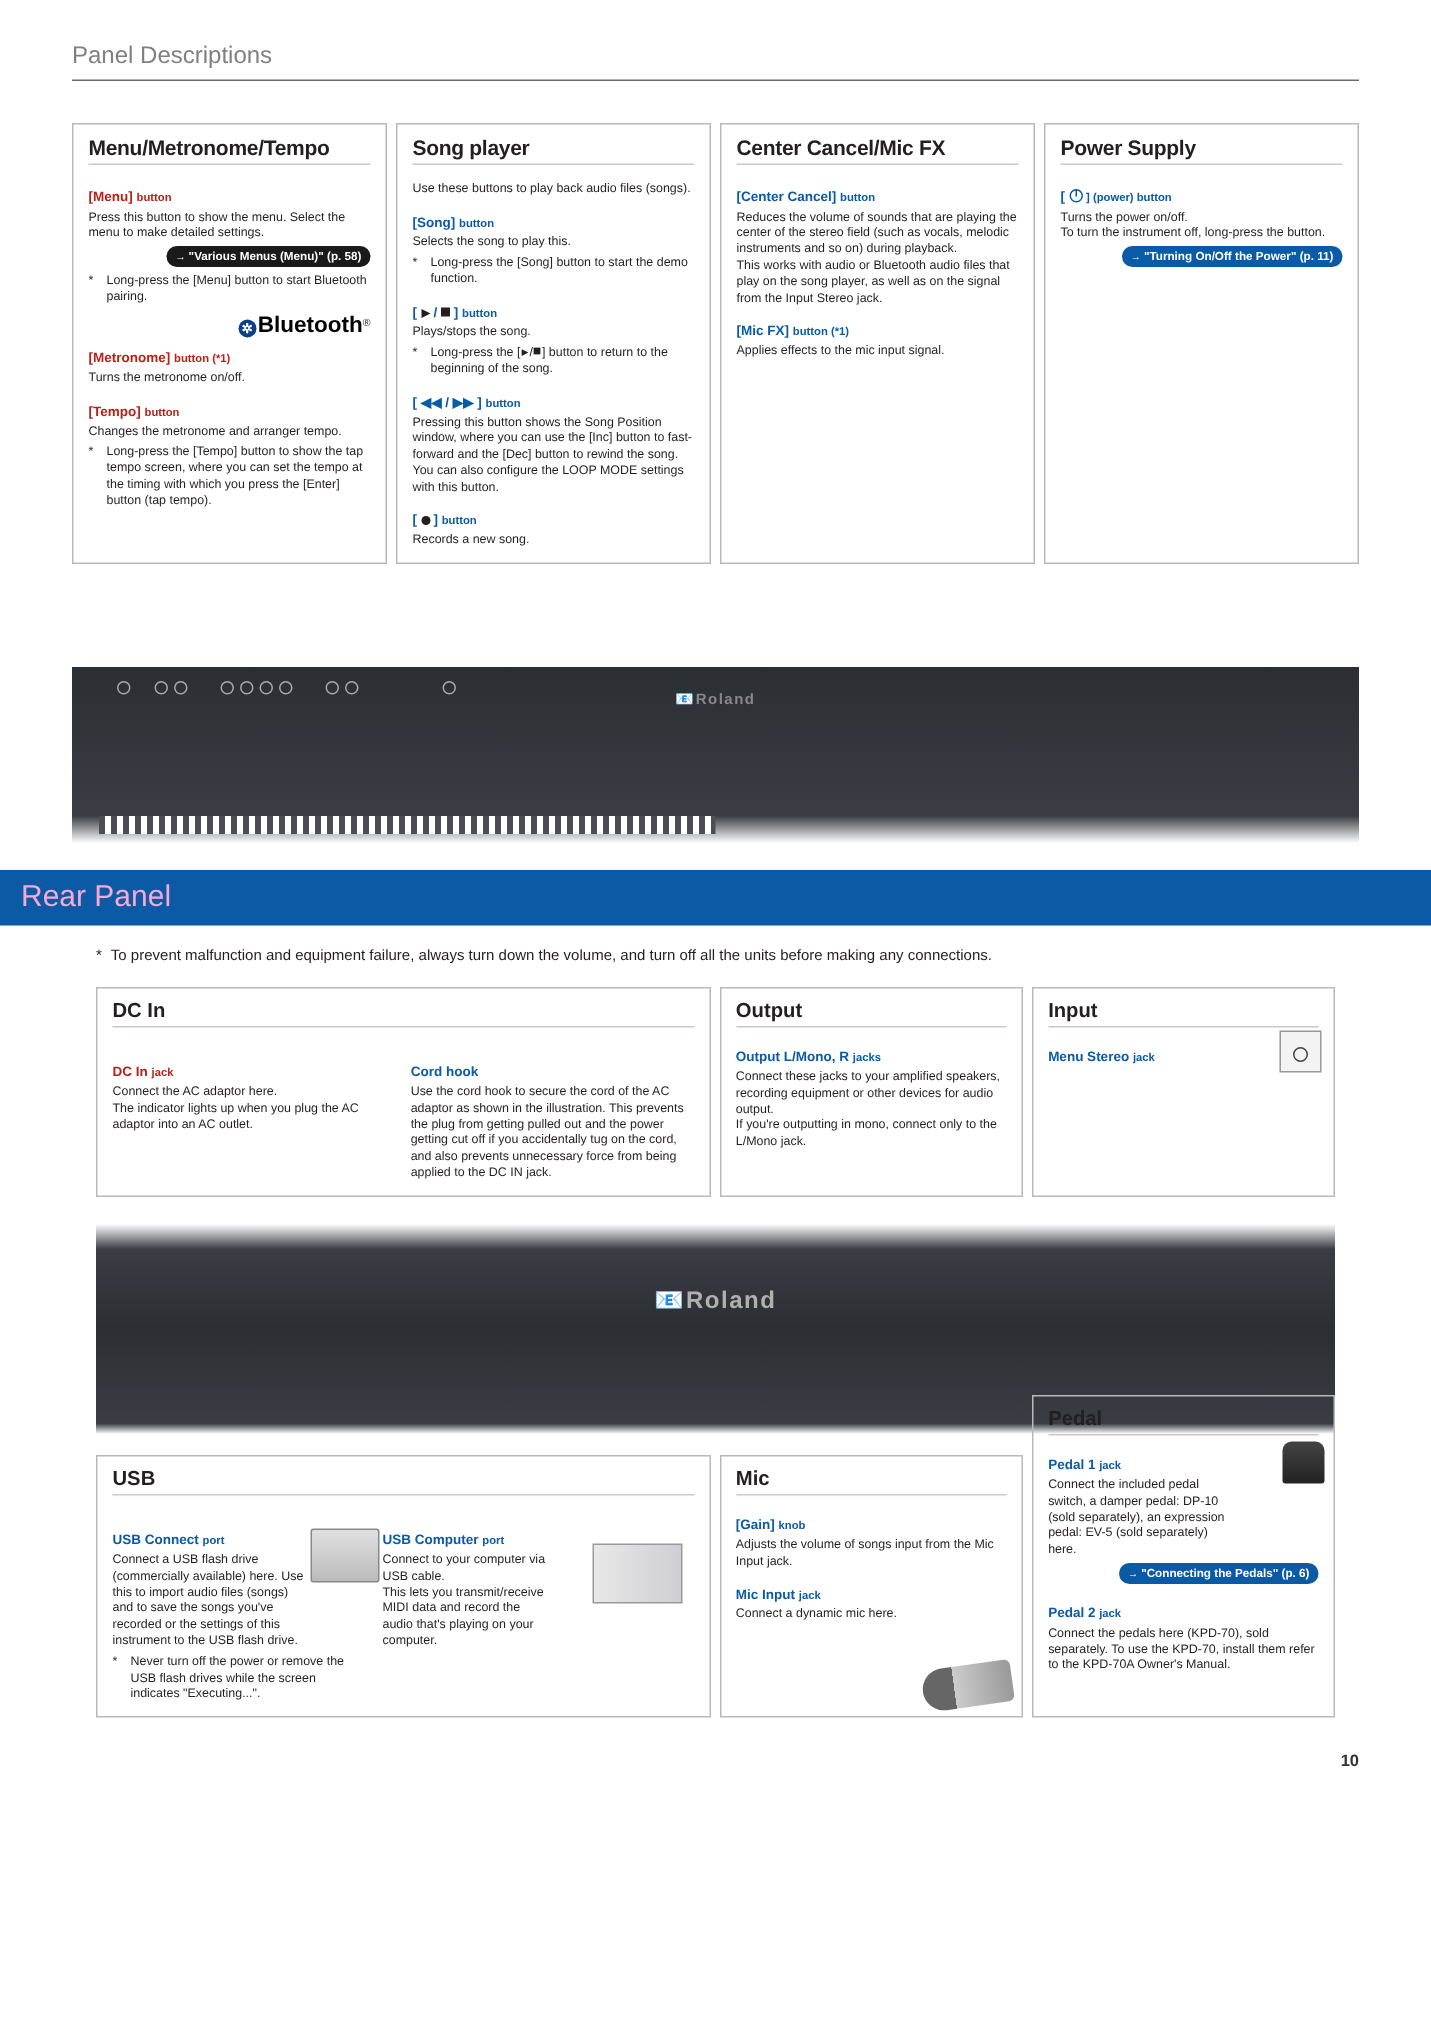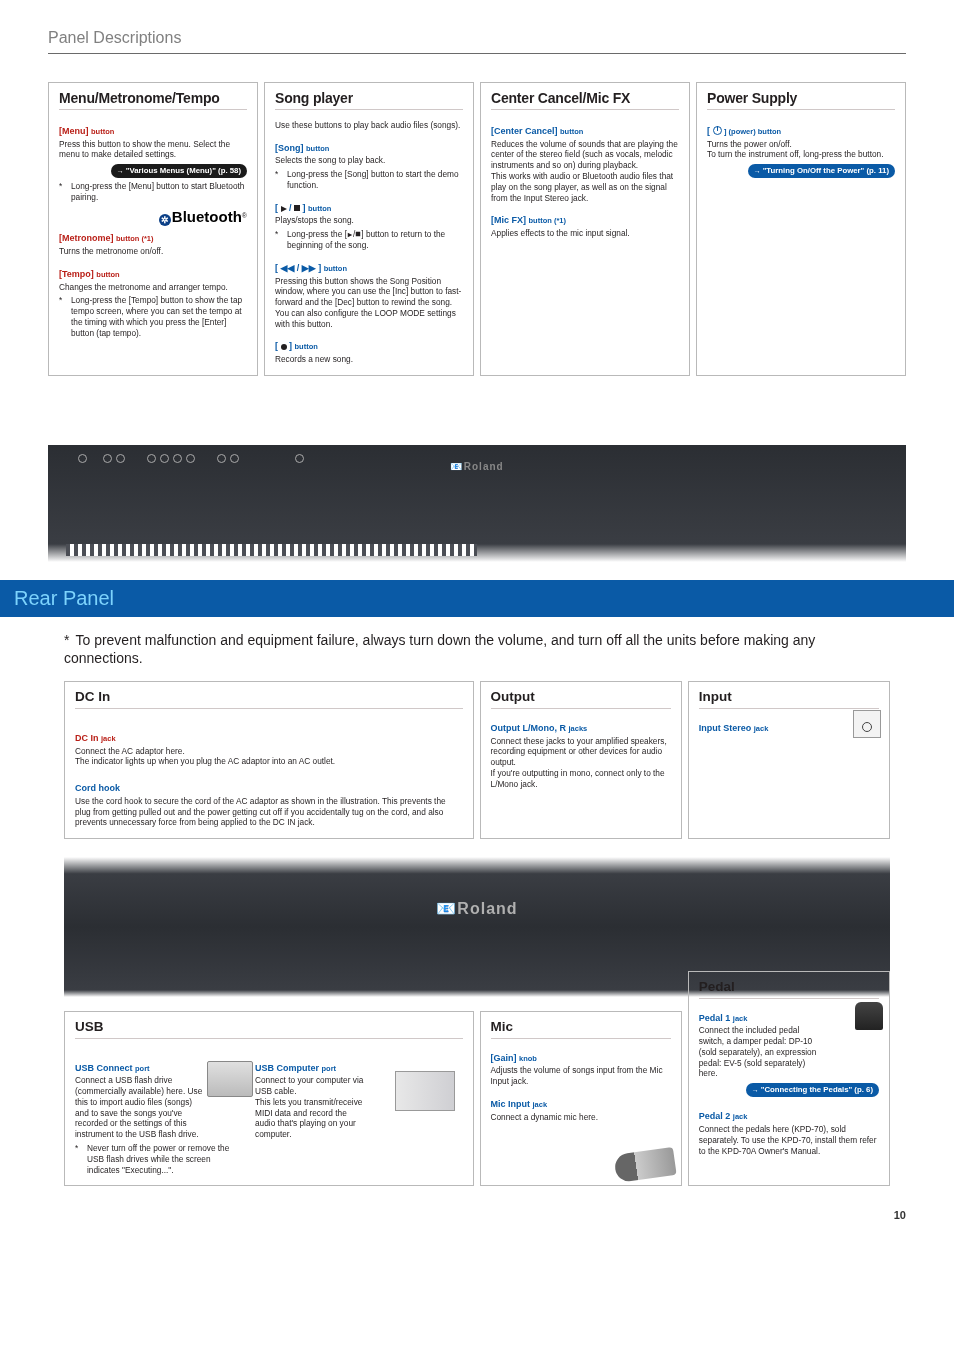--- a/index.html
+++ b/index.html
@@ -105,26 +105,26 @@
     font-size: 10px;
     font-weight: 700;
     letter-spacing: 1px;
   }
   .section-bar-full {
     padding: 0;
     margin: 18px 0 0 0;
   }
   .section-bar {
     background: #0a5aa6;
-    color: #7dd3fc;
+    color: #f9a8d4;
     font-size: 20px;
     padding: 5px 14px 6px 14px;
     font-family: "Arial Narrow", Arial, sans-serif;
   }
-  .caution-line { font-size: 14px; padding: 14px 16px 14px 16px; }
+  .caution-line { font-size: 10px; padding: 14px 16px 14px 16px; }
   .caution-line .star { margin-right: 6px; }
   .row-bottom1 { display: flex; gap: 6px; padding: 0 16px; }
   .row-bottom1 > div { border: 1px solid #b9b9b9; padding: 6px 10px 10px 10px; }
   .p-dcin { flex: 2.15; display: flex; gap: 10px; }
   .p-dcin .col { flex: 1; }
   .p-output { flex: 1; }
   .p-input { flex: 1; }
   .ptitle {
     font-size: 13.5px;
     font-weight: 700;
@@ -238,21 +238,21 @@
           <span class="star">*</span>
           <span>Long-press the [Tempo] button to show the tap tempo screen, where you can set the tempo at the timing with which you press the [Enter] button (tap tempo).</span>
         </div>
     </div>
 
     <div class="panel-box">
       <div class="panel-title">Song player</div>
       <div class="body-text">Use these buttons to play back audio files (songs).</div>
 
       <div style="margin-top:6px;"><span class="bh blue"><span>[Song]</span> <span class="sub">button</span></span></div>
-      <div class="body-text">Selects the song to play back.</div>
+      <div class="body-text">Selects the song to play this.</div>
       <div class="note-star">
           <span class="star">*</span>
           <span>Long-press the [Song] button to start the demo function.</span>
         </div>
 
       <div style="margin-top:6px;"><span class="bh blue">[ <span class="icon-play"></span> / <span class="icon-stop"></span> ] <span class="sub">button</span></span></div>
       <div class="body-text">Plays/stops the song.</div>
       <div class="note-star">
           <span class="star">*</span>
           <span><span>Long-press the [</span><span class="icon-play" style="transform:scale(0.75);"></span>/<span class="icon-stop" style="transform:scale(0.75);"></span><span>] button to return to the beginning of the song.</span></span>
@@ -315,21 +315,21 @@
   <div class="section-bar">Rear Panel</div>
 </div>
 
 <div class="page" style="padding-top:0;">
   <div class="caution-line"><span class="star">*</span><span>To prevent malfunction and equipment failure, always turn down the volume, and turn off all the units before making any connections.</span></div>
 
   <div class="row-bottom1">
 
     <div class="p-dcin" style="flex-direction:column;">
       <div class="ptitle">DC In</div>
-      <div style="display:flex;gap:10px;flex-direction:column;">
+      <div style="display:flex;gap:10px;">
         <div class="col">
           <div><span class="bh red"><span>DC In</span> <span class="sub">jack</span></span></div>
           <div class="body-text" style="white-space:pre-line;">Connect the AC adaptor here.
 The indicator lights up when you plug the AC adaptor into an AC outlet.</div>
         </div>
         <div class="col">
           <div><span class="bh blue">Cord hook</span></div>
           <div class="body-text">Use the cord hook to secure the cord of the AC adaptor as shown in the illustration. This prevents the plug from getting pulled out and the power getting cut off if you accidentally tug on the cord, and also prevents unnecessary force from being applied to the DC IN jack.</div>
         </div>
       </div>
@@ -337,21 +337,21 @@
 
     <div class="p-output">
       <div class="ptitle">Output</div>
       <div><span class="bh blue"><span>Output L/Mono, R</span> <span class="sub">jacks</span></span></div>
       <div class="body-text" style="white-space:pre-line;">Connect these jacks to your amplified speakers, recording equipment or other devices for audio output.
 If you're outputting in mono, connect only to the L/Mono jack.</div>
     </div>
 
     <div class="p-input">
       <div class="ptitle">Input</div>
-      <div><span class="bh blue"><span>Input Stereo</span> <span class="sub">jack</span></span></div>
+      <div><span class="bh blue"><span>Menu Stereo</span> <span class="sub">jack</span></span></div>
       <div class="jackimg"></div>
     </div>
   </div>
 
   <div class="rear-product">
     <div class="roland">📧<span>Roland</span></div>
   </div>
 
   <div class="row-bottom2">
 

